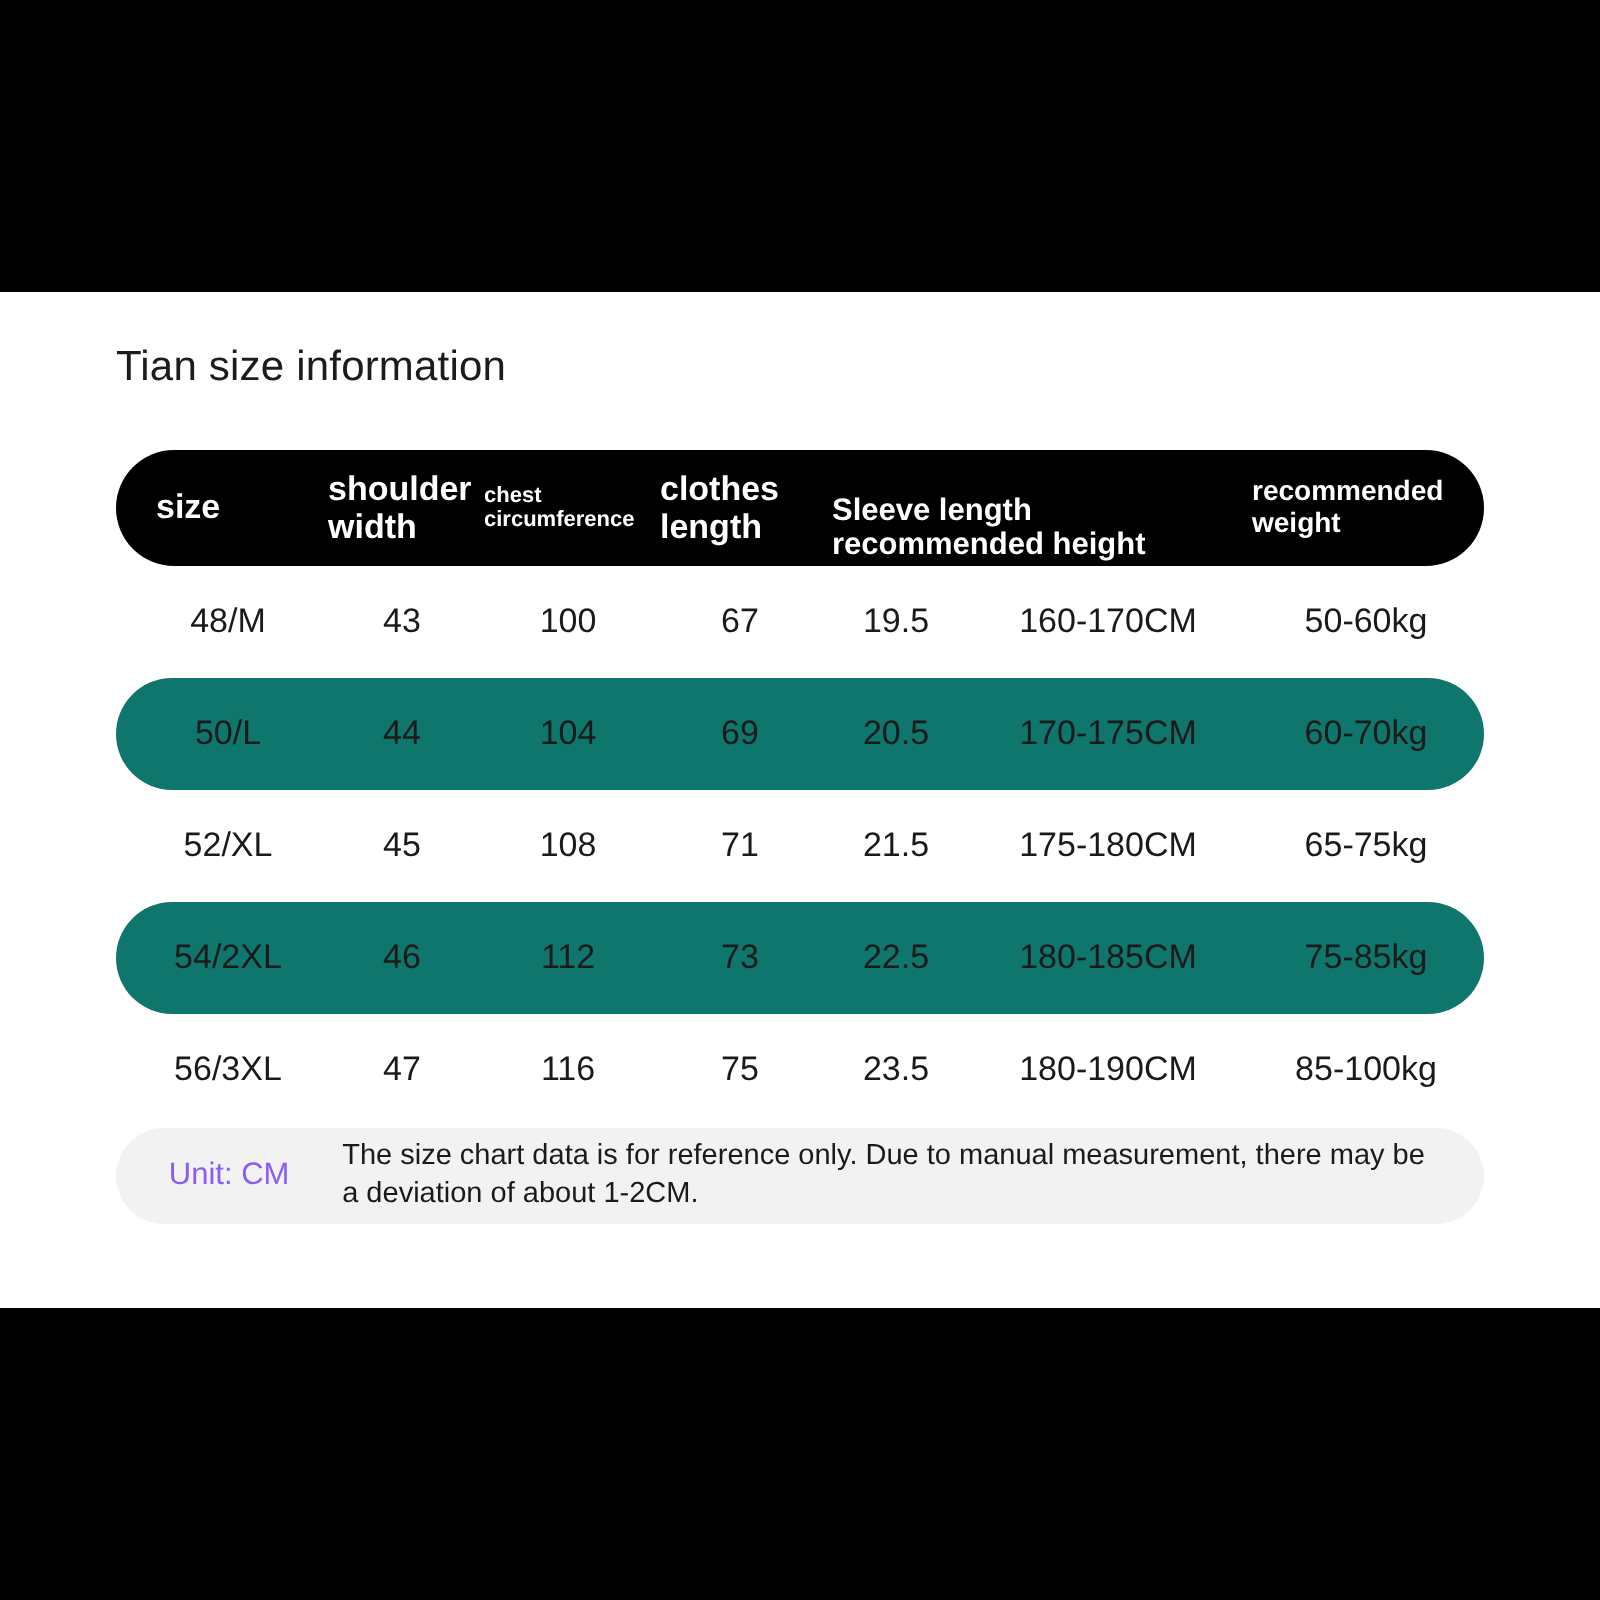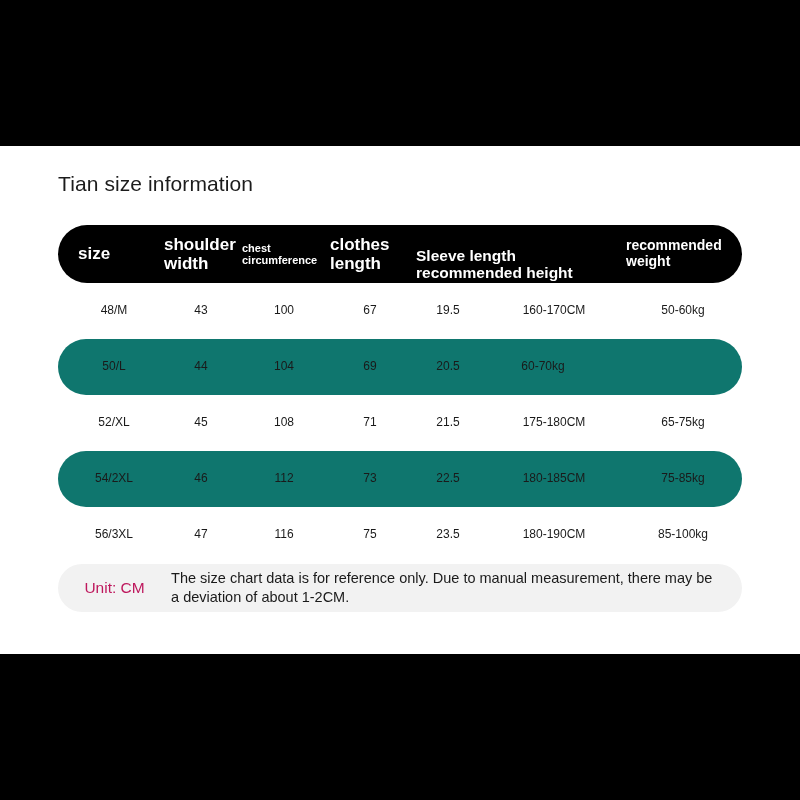--- a/index.html
+++ b/index.html
@@ -45,21 +45,21 @@
   .row.header {
     background: #000000;
     color: #ffffff;
     height: 58px;
     border-radius: 29px;
   }
   .row.alt {
     background: #0f766e;
   }
   .cell {
-    font-size: 12px;
+    font-size: 17px;
     color: #1a1a1a;
     text-align: center;
     box-sizing: border-box;
     padding: 0 2px;
     line-height: 1.12;
   }
   .row.header .cell {
     color: #ffffff;
     font-weight: bold;
     text-align: left;
@@ -90,21 +90,21 @@
     height: 48px;
     background: #f2f2f2;
     border-radius: 24px;
     display: flex;
     align-items: center;
   }
   .footer .unit {
     width: 148px;
     text-align: center;
     font-size: 15.5px;
-    color: #be185d;
+    color: #8b5cf6;
   }
   .footer .note {
     font-size: 14.5px;
     color: #1a1a1a;
     line-height: 1.28;
     padding-right: 18px;
   }
 </style>
 </head>
 <body>
@@ -133,20 +133,21 @@
       <div class="cell c5">160-170CM</div>
       <div class="cell c6">50-60kg</div>
     </div>
 
     <div class="row body alt">
       <div class="cell c0">50/L</div>
       <div class="cell c1">44</div>
       <div class="cell c2">104</div>
       <div class="cell c3">69</div>
       <div class="cell c4">20.5</div>
+      <div class="cell c5">170-175CM</div>
       <div class="cell c6">60-70kg</div>
     </div>
 
     <div class="row body">
       <div class="cell c0">52/XL</div>
       <div class="cell c1">45</div>
       <div class="cell c2">108</div>
       <div class="cell c3">71</div>
       <div class="cell c4">21.5</div>
       <div class="cell c5">175-180CM</div>

